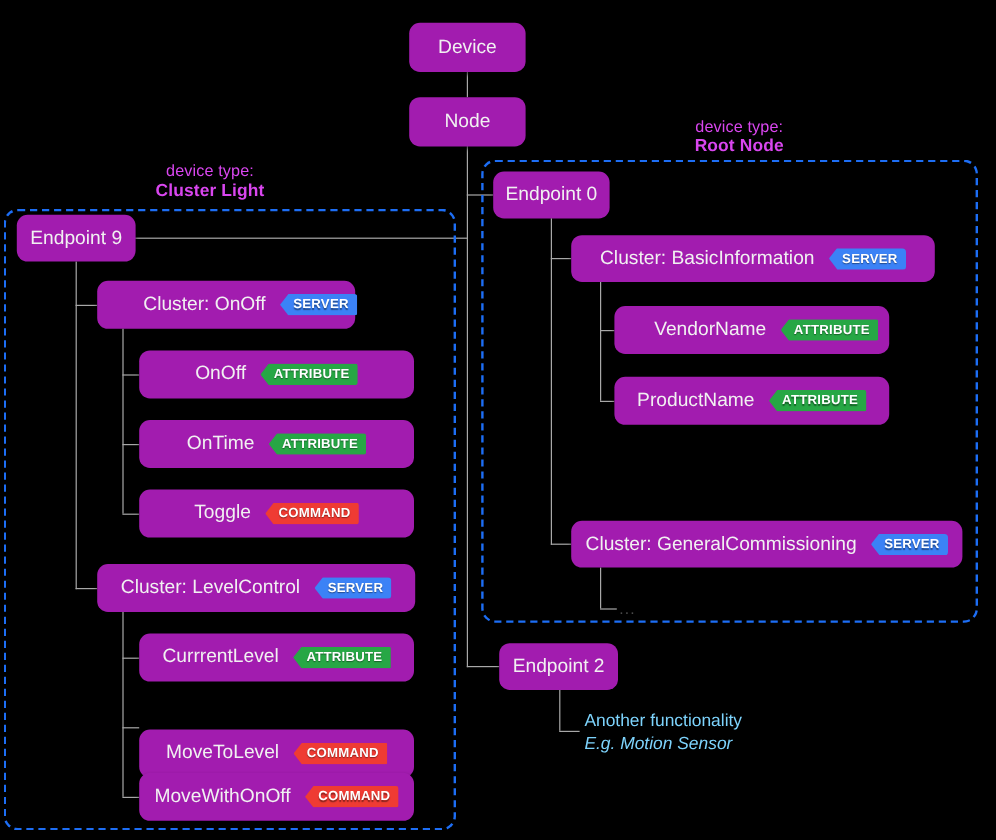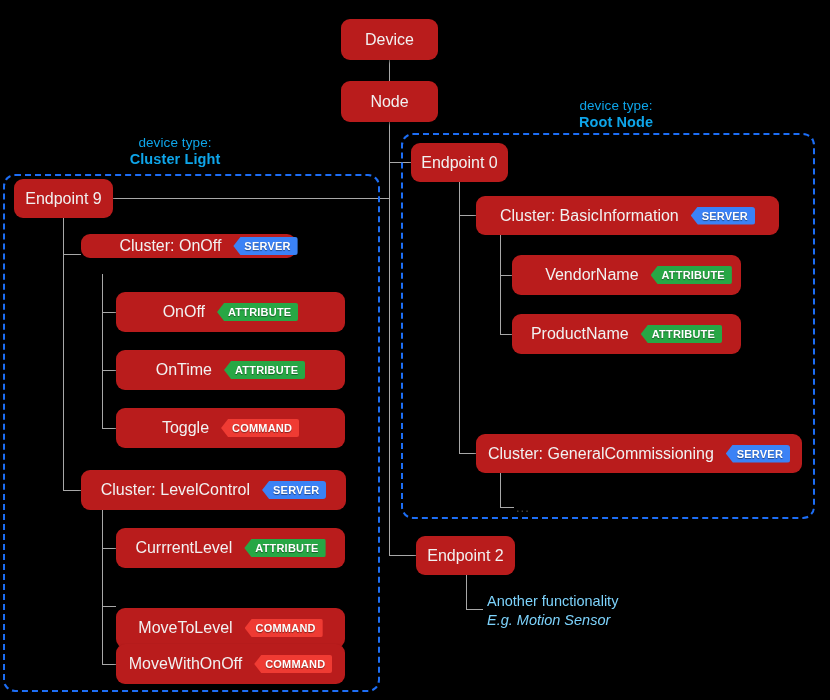--- a/index.html
+++ b/index.html
@@ -19,31 +19,31 @@
   .dashbox{
     position:absolute;
     border:2px dashed #1d6ef5;
     border-radius:12px;
     box-sizing:border-box;
     background:transparent;
   }
   .dtlabel{
     position:absolute;
     text-align:center;
-    color:#0ea5e9;
+    color:#d946ef;
     font-size:13.5px;
     line-height:17px;
     letter-spacing:.1px;
   }
   .dtlabel .t2{display:block;font-weight:bold;font-size:14.5px;}
 
   
   .node{
     position:absolute;
-    background:#b91c1c;
+    background:#a21caf;
     border-radius:9px;
     box-sizing:border-box;
     display:flex;
     align-items:center;
     justify-content:center;
     color:#f1f1f1;
     font-size:16px;
     box-shadow:0 2px 3px rgba(0,0,0,.55);
     white-space:nowrap;
   }
@@ -103,21 +103,21 @@
     <span class="t2">Cluster Light</span>
   </div>
   <div class="dashbox" style="left:3px;top:174px;width:377px;height:518px;"></div>
 
   <div class="node lbl-only" style="left:14px;top:179px;width:99px;height:39px;">
     <span class="txt">Endpoint 9</span>
   </div>
   <div class="ln v" style="left:63px;top:218px;height:273px;"></div>
 
   <div class="ln h" style="left:63px;top:254px;width:18px;"></div>
-  <div class="node" style="left:81px;top:234px;width:215px;height:24px;padding-left:40px;">
+  <div class="node" style="left:81px;top:234px;width:215px;height:40px;padding-left:40px;">
     <div class="row">
       <span class="txt">Cluster: OnOff</span>
       <span class="badge server">SERVER</span>
     </div>
   </div>
   <div class="ln v" style="left:102px;top:274px;height:154px;"></div>
 
   <div class="ln h" style="left:102px;top:312px;width:14px;"></div>
   <div class="node" style="left:116px;top:292px;width:229px;height:40px;">
     <div class="row">

